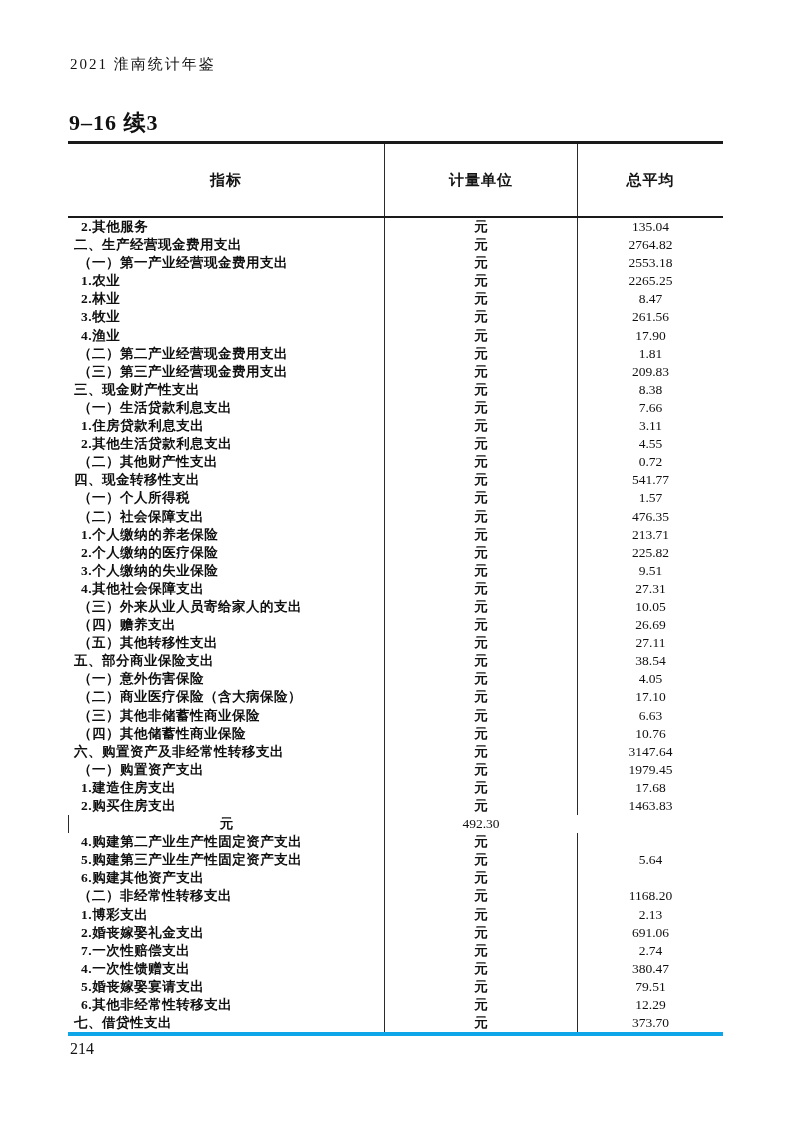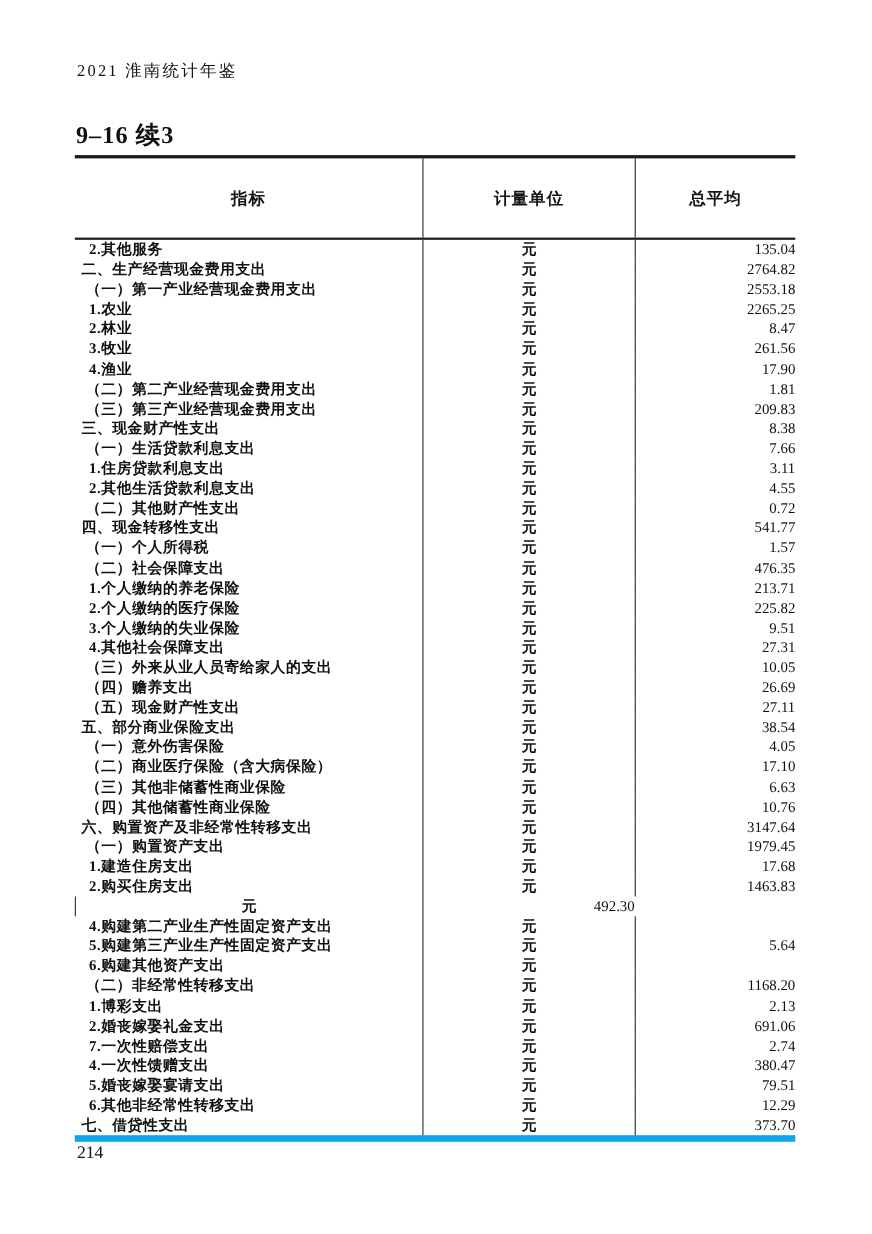--- a/index.html
+++ b/index.html
@@ -33,21 +33,21 @@
     font-weight: bold;
     letter-spacing: 1px;
     color: #101010;
   }
   .stat-table {
     position: absolute;
     left: 68px;
     top: 141px;
     width: 655px;
     border-top: 3px solid #1a1a1a;
-    border-bottom: 6px solid #0ea5e9;
+    border-bottom: 4px solid #0ea5e9;
   }
   .thead {
     display: grid;
     grid-template-columns: 316px 193px 146px;
     height: 72px;
     border-bottom: 2.5px solid #1a1a1a;
   }
   .thead .th {
     display: flex;
     align-items: center;
@@ -78,21 +78,21 @@
     text-align: left;
   }
   .td.indicator.lv1 { padding-left: 6px; }
   .td.indicator.lv2 { padding-left: 10px; font-family: Liberation Serif, serif; }
   .td.indicator.lv3 { padding-left: 13px; }
   .td.unit {
     text-align: center;
     font-weight: 600;
   }
   .td.value {
-    text-align: right;
+    text-align: center;
     font-weight: 400;
     font-size: 13.5px;
   }
   .page-number {
     position: absolute;
     left: 70px;
     top: 1040px;
     font-size: 16px;
     color: #141414;
   }
@@ -222,21 +222,21 @@
     <div class="td indicator lv2">（三）外来从业人员寄给家人的支出</div>
     <div class="td unit col-sep">元</div>
     <div class="td value col-sep">10.05</div>
   </div>
         <div class="tr">
     <div class="td indicator lv2">（四）赡养支出</div>
     <div class="td unit col-sep">元</div>
     <div class="td value col-sep">26.69</div>
   </div>
         <div class="tr">
-    <div class="td indicator lv2">（五）现金财产性支出</div>
+    <div class="td indicator lv2">（五）其他转移性支出</div>
     <div class="td unit col-sep">元</div>
     <div class="td value col-sep">27.11</div>
   </div>
         <div class="tr">
     <div class="td indicator lv1">五、部分商业保险支出</div>
     <div class="td unit col-sep">元</div>
     <div class="td value col-sep">38.54</div>
   </div>
         <div class="tr">
     <div class="td indicator lv2">（一）意外伤害保险</div>

